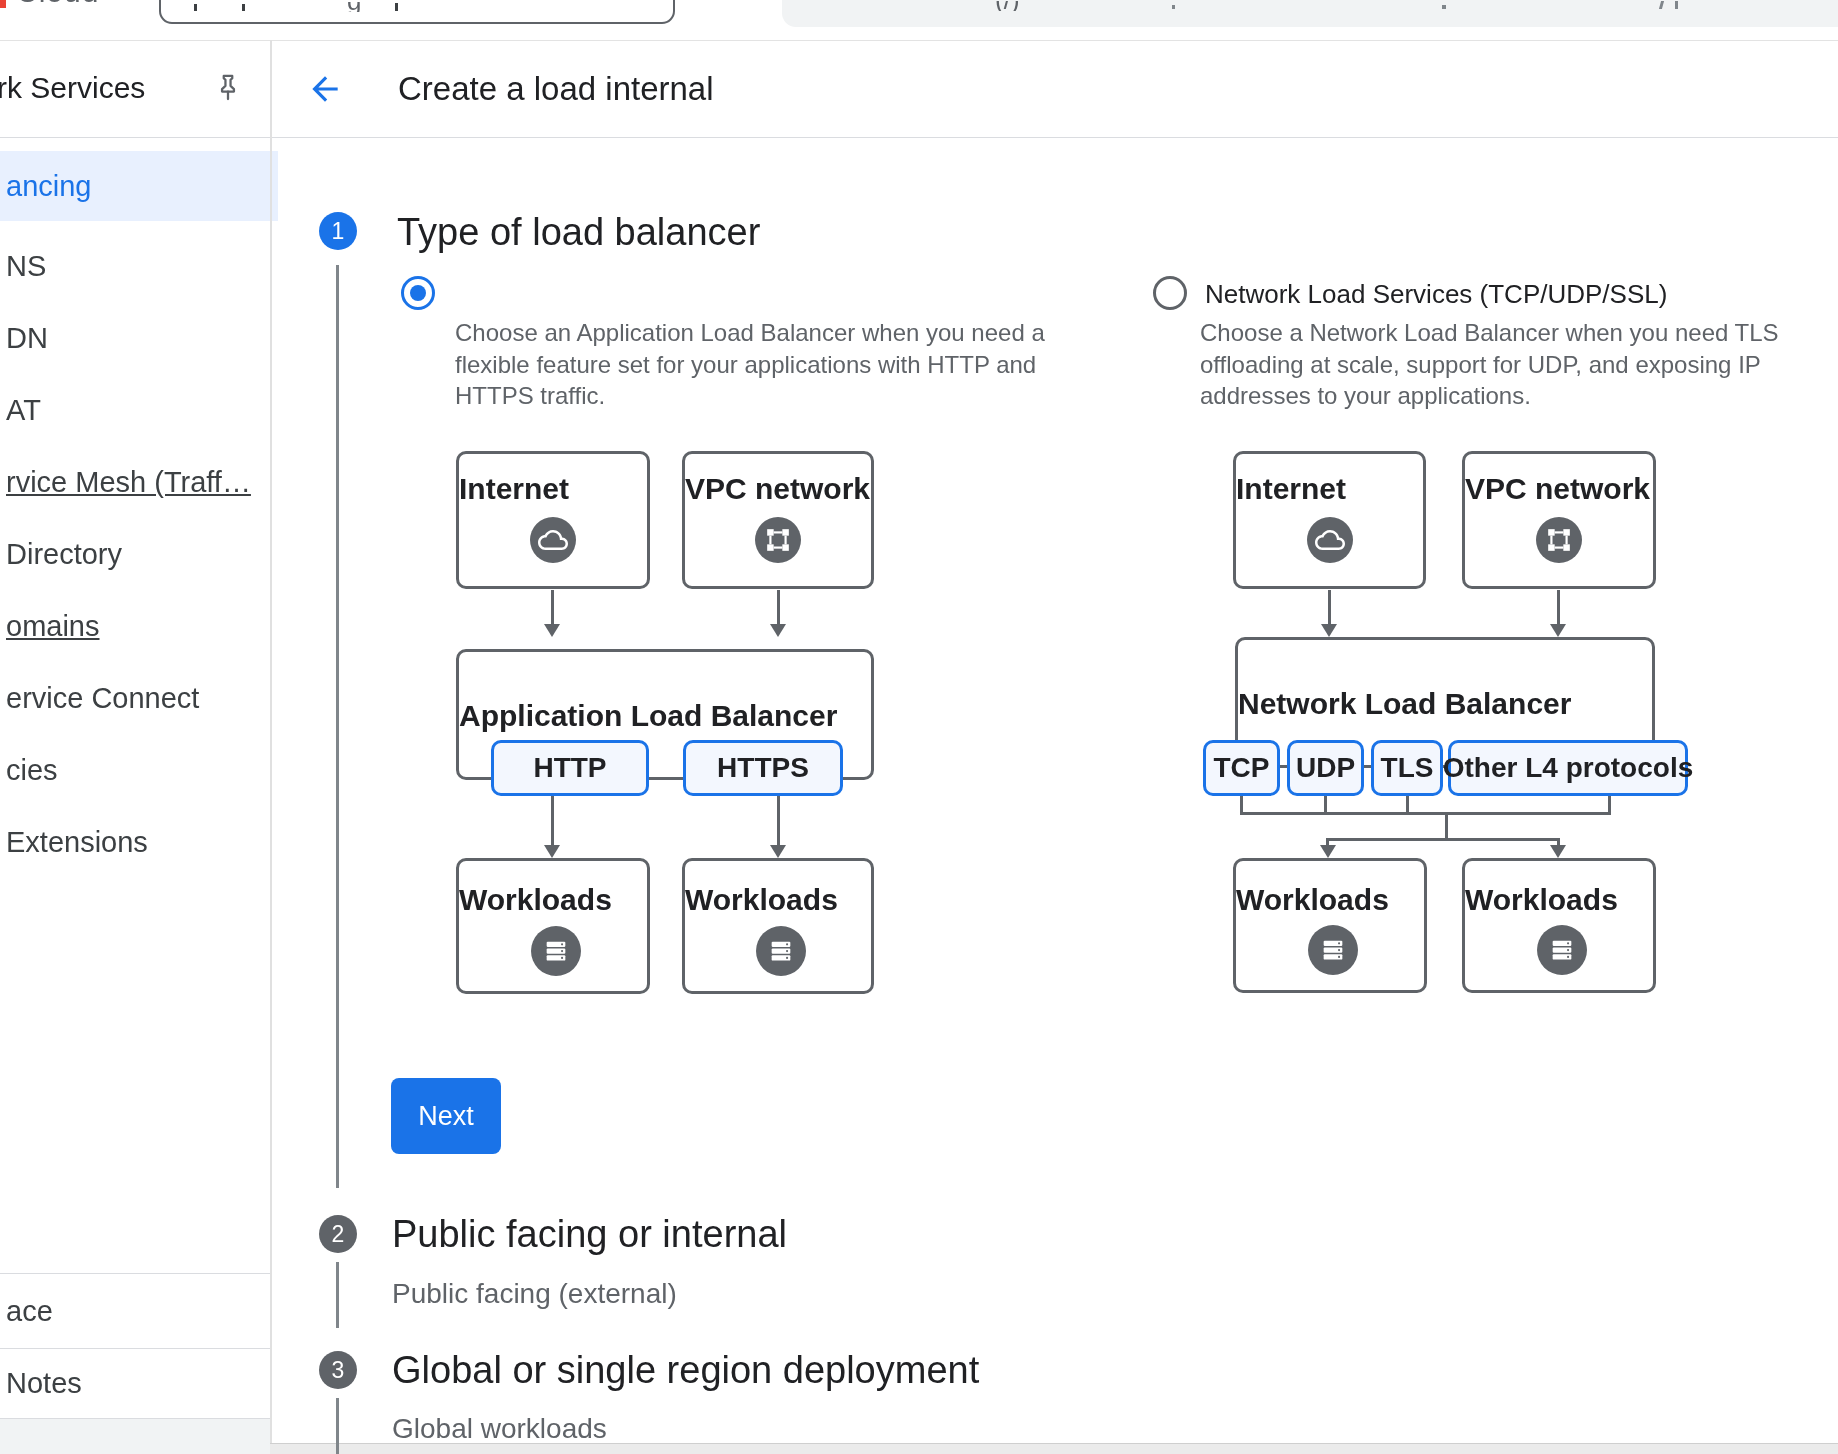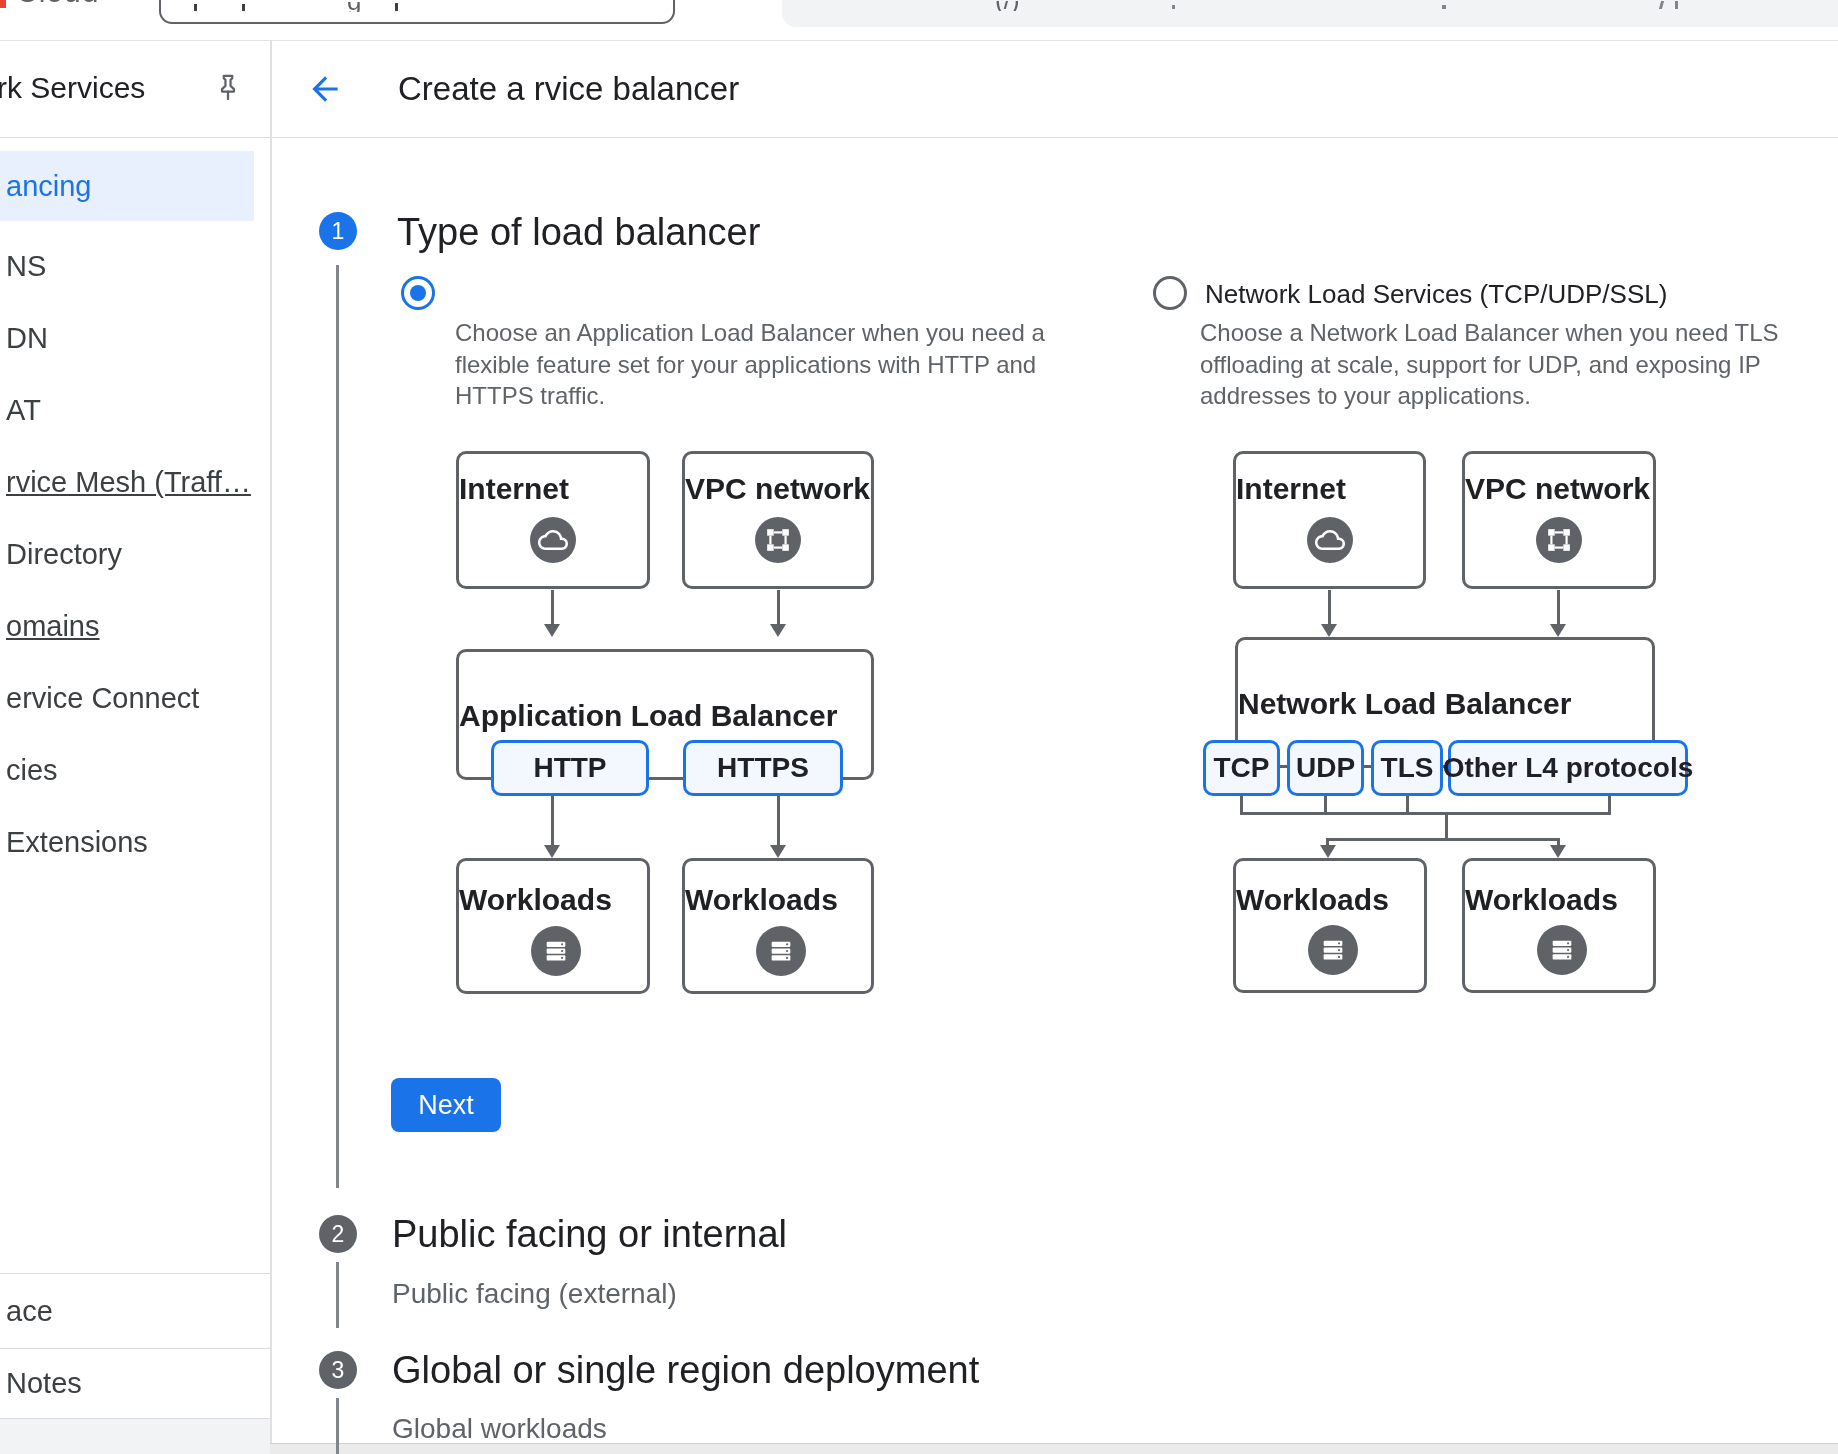--- a/index.html
+++ b/index.html
@@ -17,21 +17,21 @@
   .tinyclip{position:absolute;overflow:hidden;}
   .tinyclip span{display:block;margin-top:-16px;font-size:26px;color:#5f6368;}
   
   .hdr-divider{position:absolute;left:0;top:137px;width:1838px;height:1px;background:#dadce0;}
   .v-divider{position:absolute;left:270px;top:40px;width:2px;height:1414px;background:#e0e0e0;}
   .sb-title{position:absolute;left:-3px;top:71px;font-size:30px;color:#202124;white-space:nowrap;}
   .pin{position:absolute;left:211px;top:70px;width:34px;height:34px;cursor:pointer;}
   .backbtn{position:absolute;left:306px;top:70px;width:38px;height:38px;cursor:pointer;}
   .page-title{position:absolute;left:398px;top:70px;font-size:33px;color:#202124;white-space:nowrap;}
   
-  .sb-item{position:absolute;left:0;width:254px;padding-left:6px;box-sizing:border-box;
+  .sb-item{position:absolute;left:0;width:278px;padding-left:6px;box-sizing:border-box;
            font-size:29px;color:#3c4043;white-space:nowrap;overflow:hidden;cursor:pointer;}
   .sb-item.sel{background:#e8f0fe;color:#1a73e8;}
   .sb-div{position:absolute;left:0;width:270px;height:1px;background:#dadce0;}
   .sb-strip{position:absolute;left:0;top:1419px;width:270px;height:35px;background:#f1f3f4;}
   
   .badge{position:absolute;width:38px;height:38px;border-radius:50%;color:#fff;font-size:23px;font-weight:500;
          text-align:center;line-height:38px;}
   .badge.blue{background:#1a73e8;}
   .badge.gray{background:#5f6368;}
   .step-h{position:absolute;font-size:38px;color:#202124;white-space:nowrap;}
@@ -49,21 +49,21 @@
   .diagram{position:absolute;}
   .dbox{position:absolute;background:#fff;border:3px solid #5f6368;border-radius:10px;box-sizing:border-box;}
   .dlabel{position:absolute;left:0;width:100%;text-align:left;font-weight:700;font-size:30px;color:#202124;white-space:nowrap;}
   .circ{position:absolute;border-radius:50%;background:#5f6368;display:flex;align-items:center;justify-content:center;}
   .chip{position:absolute;background:#f3f7fe;border:3px solid #1a73e8;border-radius:10px;box-sizing:border-box;
         display:flex;align-items:center;justify-content:center;font-weight:700;font-size:28px;color:#202124;white-space:nowrap;}
   .vl{position:absolute;width:3px;background:#5f6368;}
   .hl{position:absolute;height:3px;background:#5f6368;}
   .ah{position:absolute;width:0;height:0;border-left:8px solid transparent;border-right:8px solid transparent;border-top:13px solid #5f6368;}
   
-  .next-btn{position:absolute;left:391px;top:1078px;width:110px;height:54px;background:#1a73e8;border:none;
+  .next-btn{position:absolute;left:391px;top:1078px;width:110px;height:76px;background:#1a73e8;border:none;
             border-radius:8px;color:#fff;font-size:27px;font-family:inherit;cursor:pointer;}
   .bottom-band{position:absolute;left:270px;top:1443px;width:1568px;height:11px;background:#ebebeb;border-top:1px solid #cfcfcf;box-sizing:border-box;}
 </style>
 </head>
 <body>
 
 <div id="screen">
 
   <div class="topbar">
     <div class="logo-red"></div>
@@ -94,21 +94,21 @@
     <svg viewBox="0 0 24 24" width="34" height="34" fill="none" stroke="#5f6368" stroke-width="1.6" stroke-linejoin="round">
       <path d="M9 4.2h6v1.6L13.8 7v4.2l2.4 2.3v1.7H7.8v-1.7L10.2 11.2V7L9 5.8z"></path>
       <line x1="12" y1="15.2" x2="12" y2="20.5" stroke-linecap="round"></line>
     </svg>
   </div>
   <div class="backbtn">
     <svg viewBox="0 0 24 24" width="38" height="38" fill="#1a73e8">
       <path d="M20 11H7.8l5.6-5.6L12 4l-8 8 8 8 1.4-1.4L7.8 13H20z"></path>
     </svg>
   </div>
-  <div class="page-title">Create a rvice balancer</div>
+  <div class="page-title">Create a load internal</div>
   <div class="hdr-divider"></div>
 
   <div class="sb-item sel" style="top:151px;height:70px;line-height:70px;">ancing</div>
   <div class="sb-item" style="top:230px;height:72px;line-height:72px;">NS</div>
   <div class="sb-item" style="top:302px;height:72px;line-height:72px;">DN</div>
   <div class="sb-item" style="top:374px;height:72px;line-height:72px;">AT</div>
   <div class="sb-item" style="top:446px;height:72px;line-height:72px;text-decoration:underline;">rvice Mesh (Traff…</div>
   <div class="sb-item" style="top:518px;height:72px;line-height:72px;">Directory</div>
   <div class="sb-item" style="top:590px;height:72px;line-height:72px;text-decoration:underline;">omains</div>
   <div class="sb-item" style="top:662px;height:72px;line-height:72px;">ervice Connect</div>

